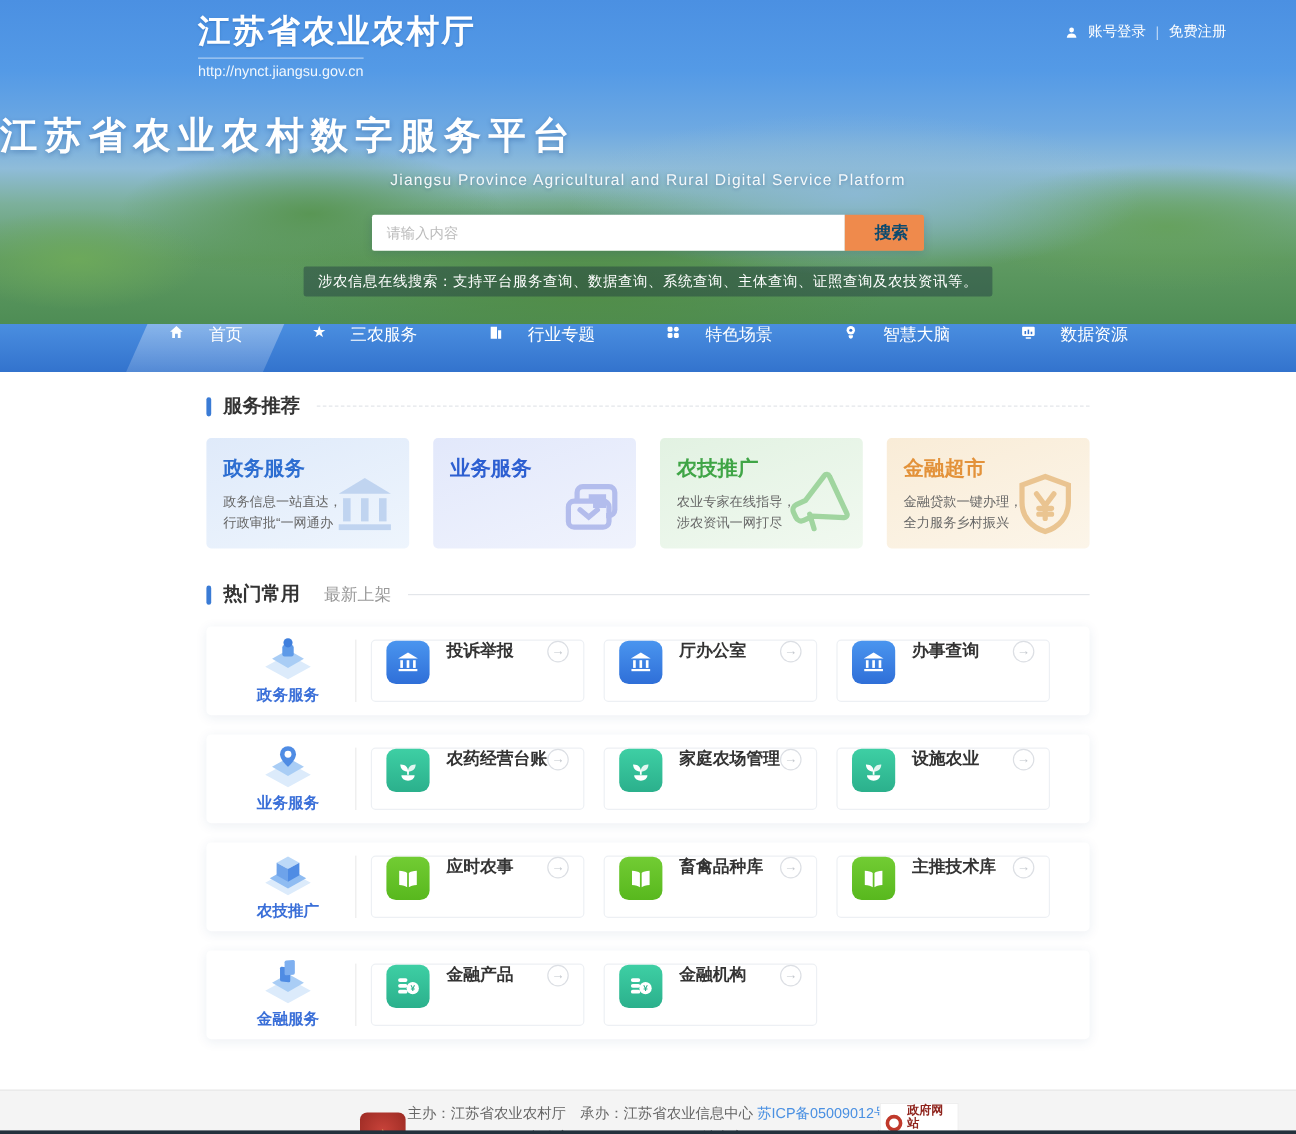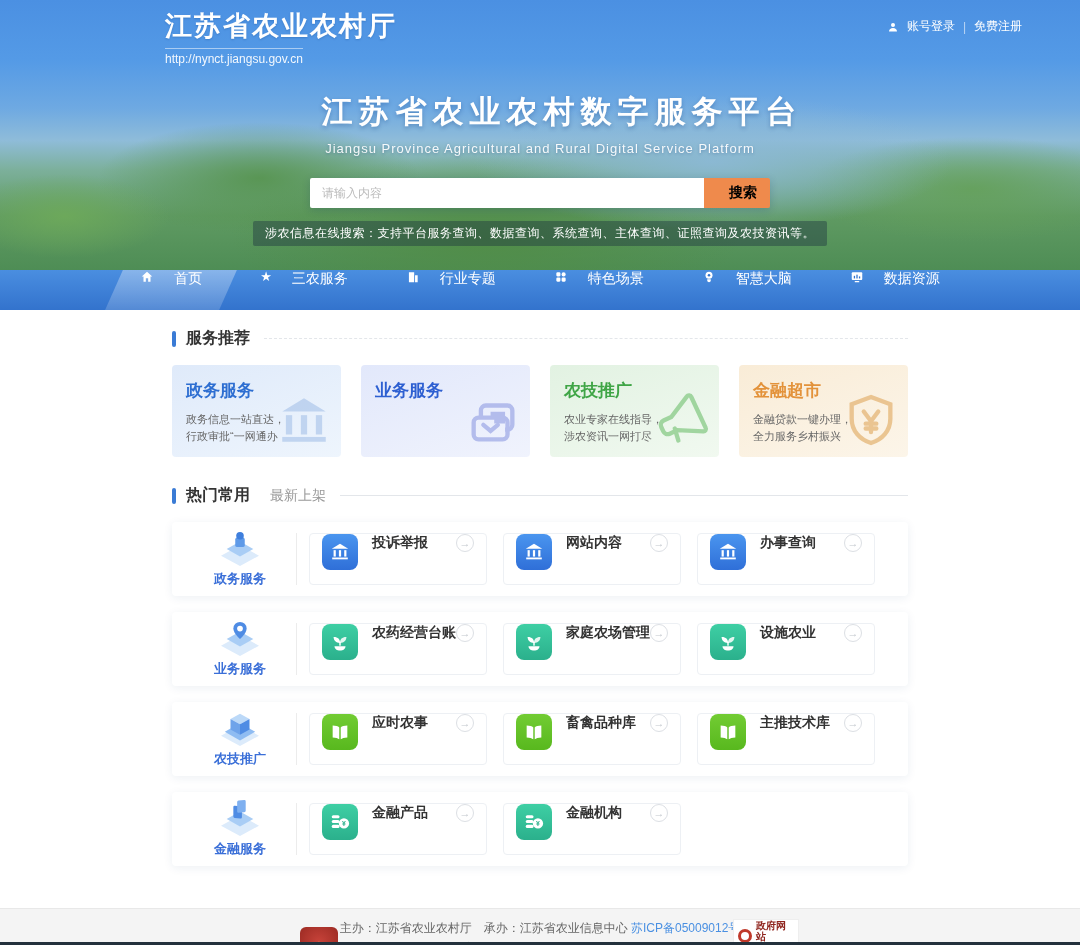--- a/index.html
+++ b/index.html
@@ -18,27 +18,27 @@
       linear-gradient(180deg,#4b90e2 0%,#549ae6 22%,#6ea9e2 40%,#8fbcd9 52%,#7cb09b 63%,#5f9a62 80%,#4e8d55 100%);
   }
   .topbar { display:flex; justify-content:space-between; align-items:flex-start; padding:8px 58px 0 165px; }
   .site-name { font-family:"Liberation Serif","DejaVu Serif",serif; font-size:27px; font-weight:bold; letter-spacing:2px; text-shadow:0 1px 2px rgba(0,60,130,.25); }
   .site-url { font-size:12px; margin-top:4px; opacity:.92; border-top:1px solid rgba(255,255,255,.55); padding-top:3px; display:inline-block; }
   .account { display:flex; align-items:center; gap:8px; font-size:12px; margin-top:10px; }
   .account a { color:#fff; text-decoration:none; cursor:pointer; }
   .account .sep { opacity:.6; }
   .user-icon svg { width:12px; height:12px; display:block; }
 
-  .hero-title { text-align:center; font-size:31px; font-weight:bold; letter-spacing:6px; margin-top:24px; text-shadow:0 2px 4px rgba(0,50,120,.3);margin-left:44px; }
+  .hero-title { font-size:31px; font-weight:bold; letter-spacing:6px; margin-top:24px; text-shadow:0 2px 4px rgba(0,50,120,.3); }
   .hero-sub { text-align:center; font-size:13px; letter-spacing:1px; margin-top:8px; color:rgba(255,255,255,.92); text-shadow:0 1px 3px rgba(0,50,120,.3); }
 
   .search-row { width:460px; margin:22px auto 0; display:flex; height:30px; box-shadow:0 2px 8px rgba(0,40,100,.18); }
   .search-input { flex:1; border:none; outline:none; padding:0 12px; font-size:12px; color:#7f1d1d; border-radius:2px 0 0 2px; }
   .search-input::placeholder { color:#bbb; }
-  .search-btn { width:66px; background:#ef8a4c; color:#000000; border:none; font-size:14px; font-weight:bold; cursor:pointer; border-radius:0 2px 2px 0;padding-left:12px; }
+  .search-btn { width:66px; background:#ef8a4c; color:#0c4a6e; border:none; font-size:14px; font-weight:bold; cursor:pointer; border-radius:0 2px 2px 0;padding-left:12px; }
   .hint-wrap { text-align:center; margin-top:13px; }
   .search-hint { display:inline-block; background:rgba(20,40,60,.38); color:#fff; font-size:12px; padding:4px 12px; border-radius:2px; letter-spacing:.5px; }
 
   
   .nav { height:40px; background:linear-gradient(180deg,#4a8ee0 0%,#3373cd 100%); display:flex; justify-content:center; align-items:stretch; gap:6px; }
   .nav-item { position:relative; display:flex; align-items:flex-start; gap:20px; color:#fff; font-size:14px; padding:0 26px; cursor:pointer; }
   .nav-item svg { width:14px; height:14px; display:block; }
   .nav-item .star-glyph { font-size:13px; line-height:1; }
   .nav-item.active::before { content:""; position:absolute; inset:0; transform:skewX(-24deg); background:linear-gradient(180deg,rgba(255,255,255,.34),rgba(255,255,255,.16)); }
   .nav-item span, .nav-item i { position:relative; z-index:1; font-style:normal; }
@@ -284,21 +284,21 @@
         <div class="svc-item">
           <span class="svc-ico ico-blue">
               <svg viewBox="0 0 24 24" fill="#fff">
                 <path d="M12 3l9 5.5H3z"></path>
                 <rect x="5" y="10" width="2.4" height="7"></rect>
                 <rect x="10.8" y="10" width="2.4" height="7"></rect>
                 <rect x="16.6" y="10" width="2.4" height="7"></rect>
                 <rect x="3.5" y="18" width="17" height="2"></rect>
               </svg>
             </span>
-          <span class="svc-label">网站内容</span>
+          <span class="svc-label">厅办公室</span>
           <span class="svc-arrow">→</span>
         </div>
         <div class="svc-item">
           <span class="svc-ico ico-blue">
               <svg viewBox="0 0 24 24" fill="#fff">
                 <path d="M12 3l9 5.5H3z"></path>
                 <rect x="5" y="10" width="2.4" height="7"></rect>
                 <rect x="10.8" y="10" width="2.4" height="7"></rect>
                 <rect x="16.6" y="10" width="2.4" height="7"></rect>
                 <rect x="3.5" y="18" width="17" height="2"></rect>

